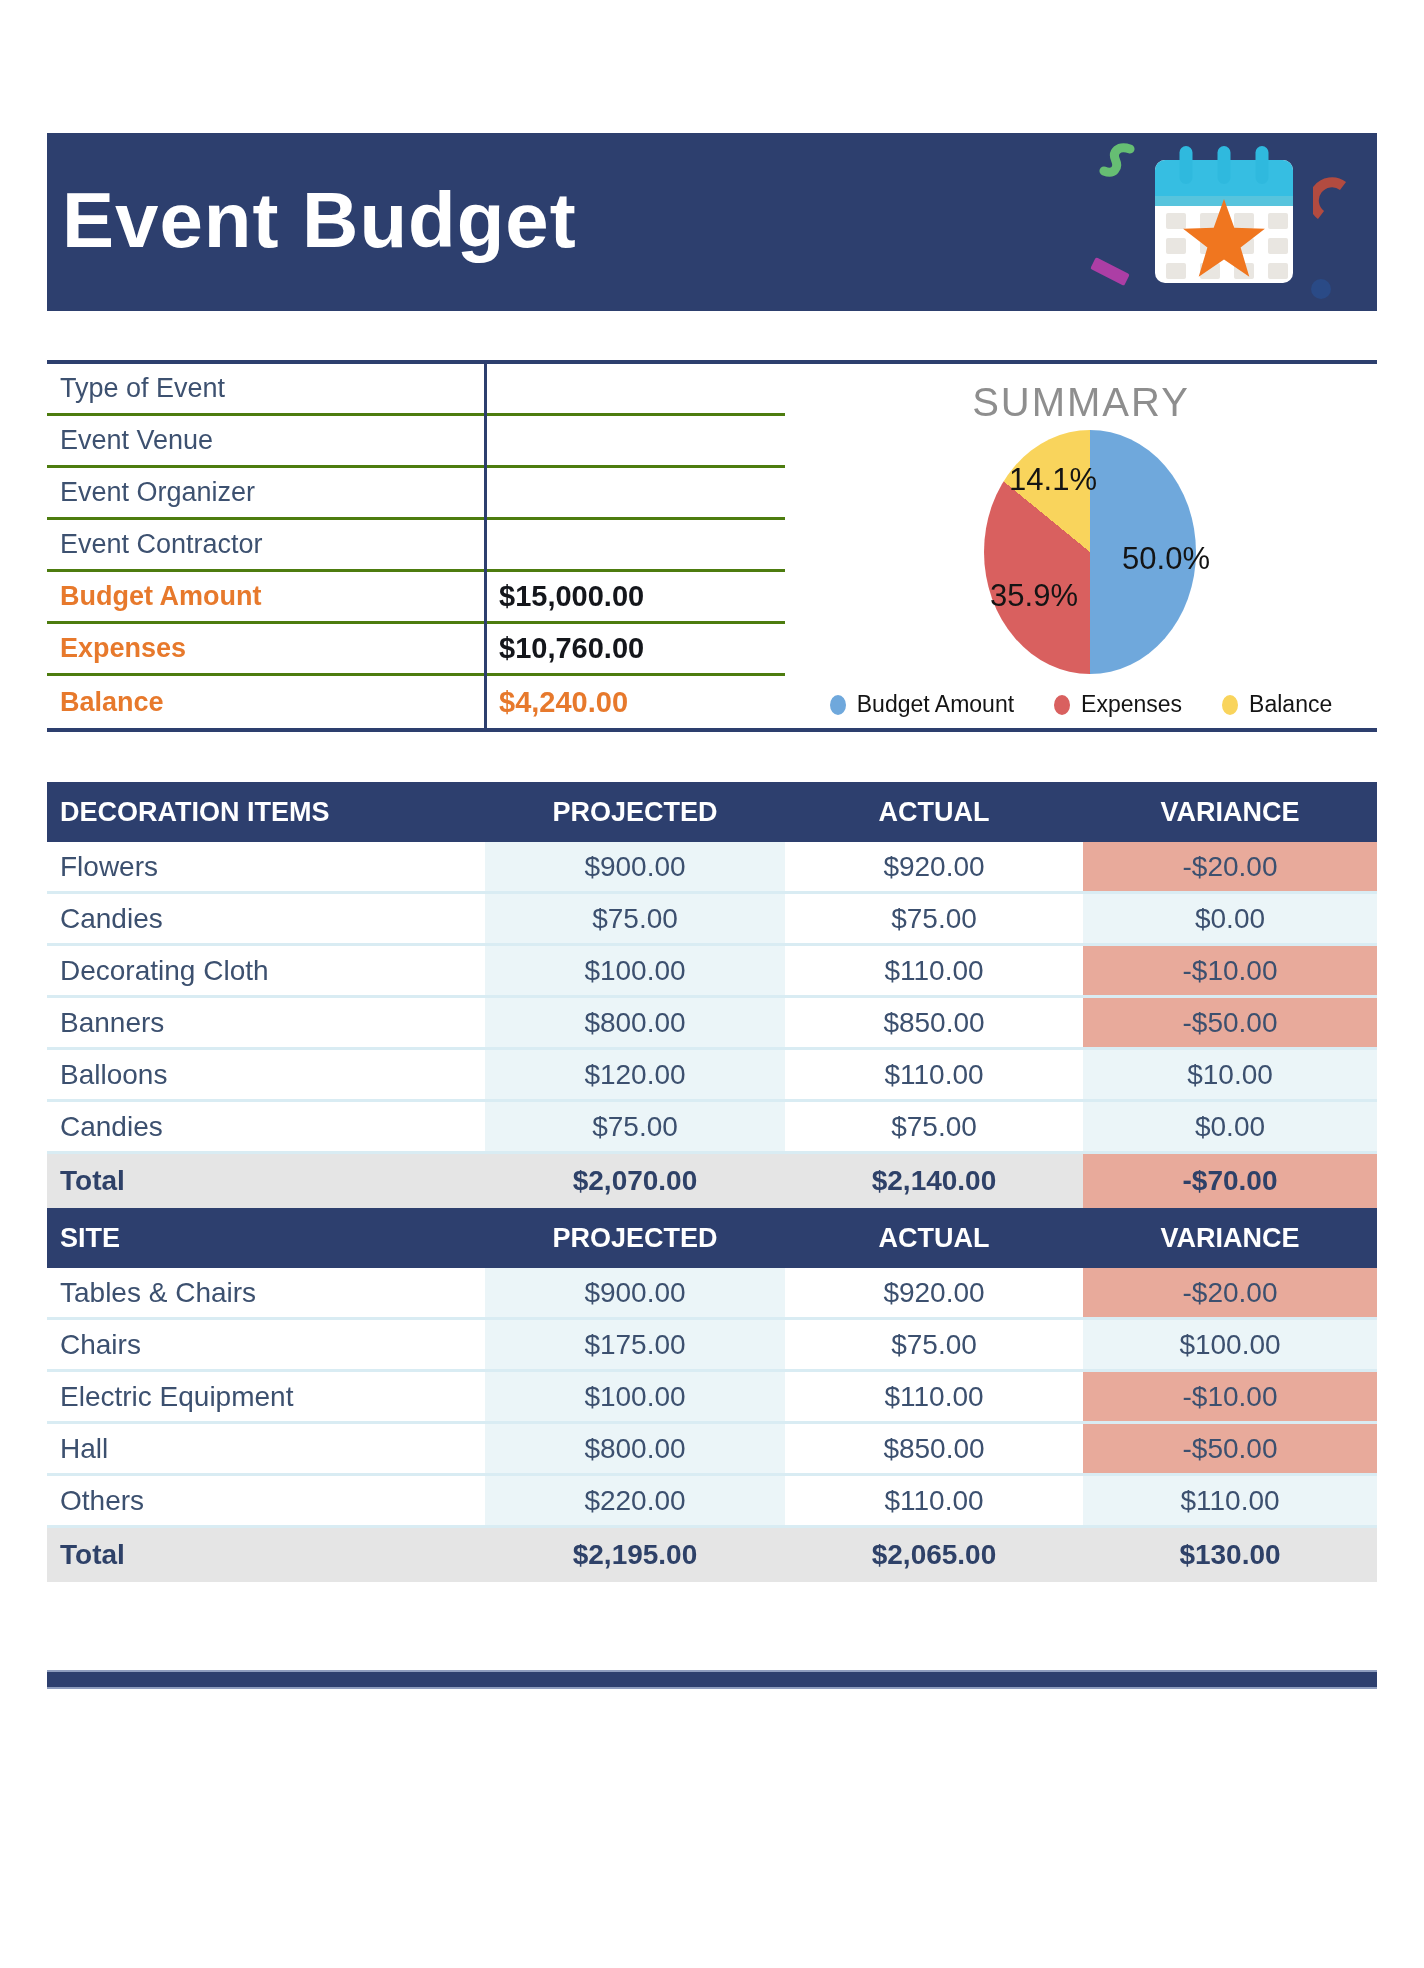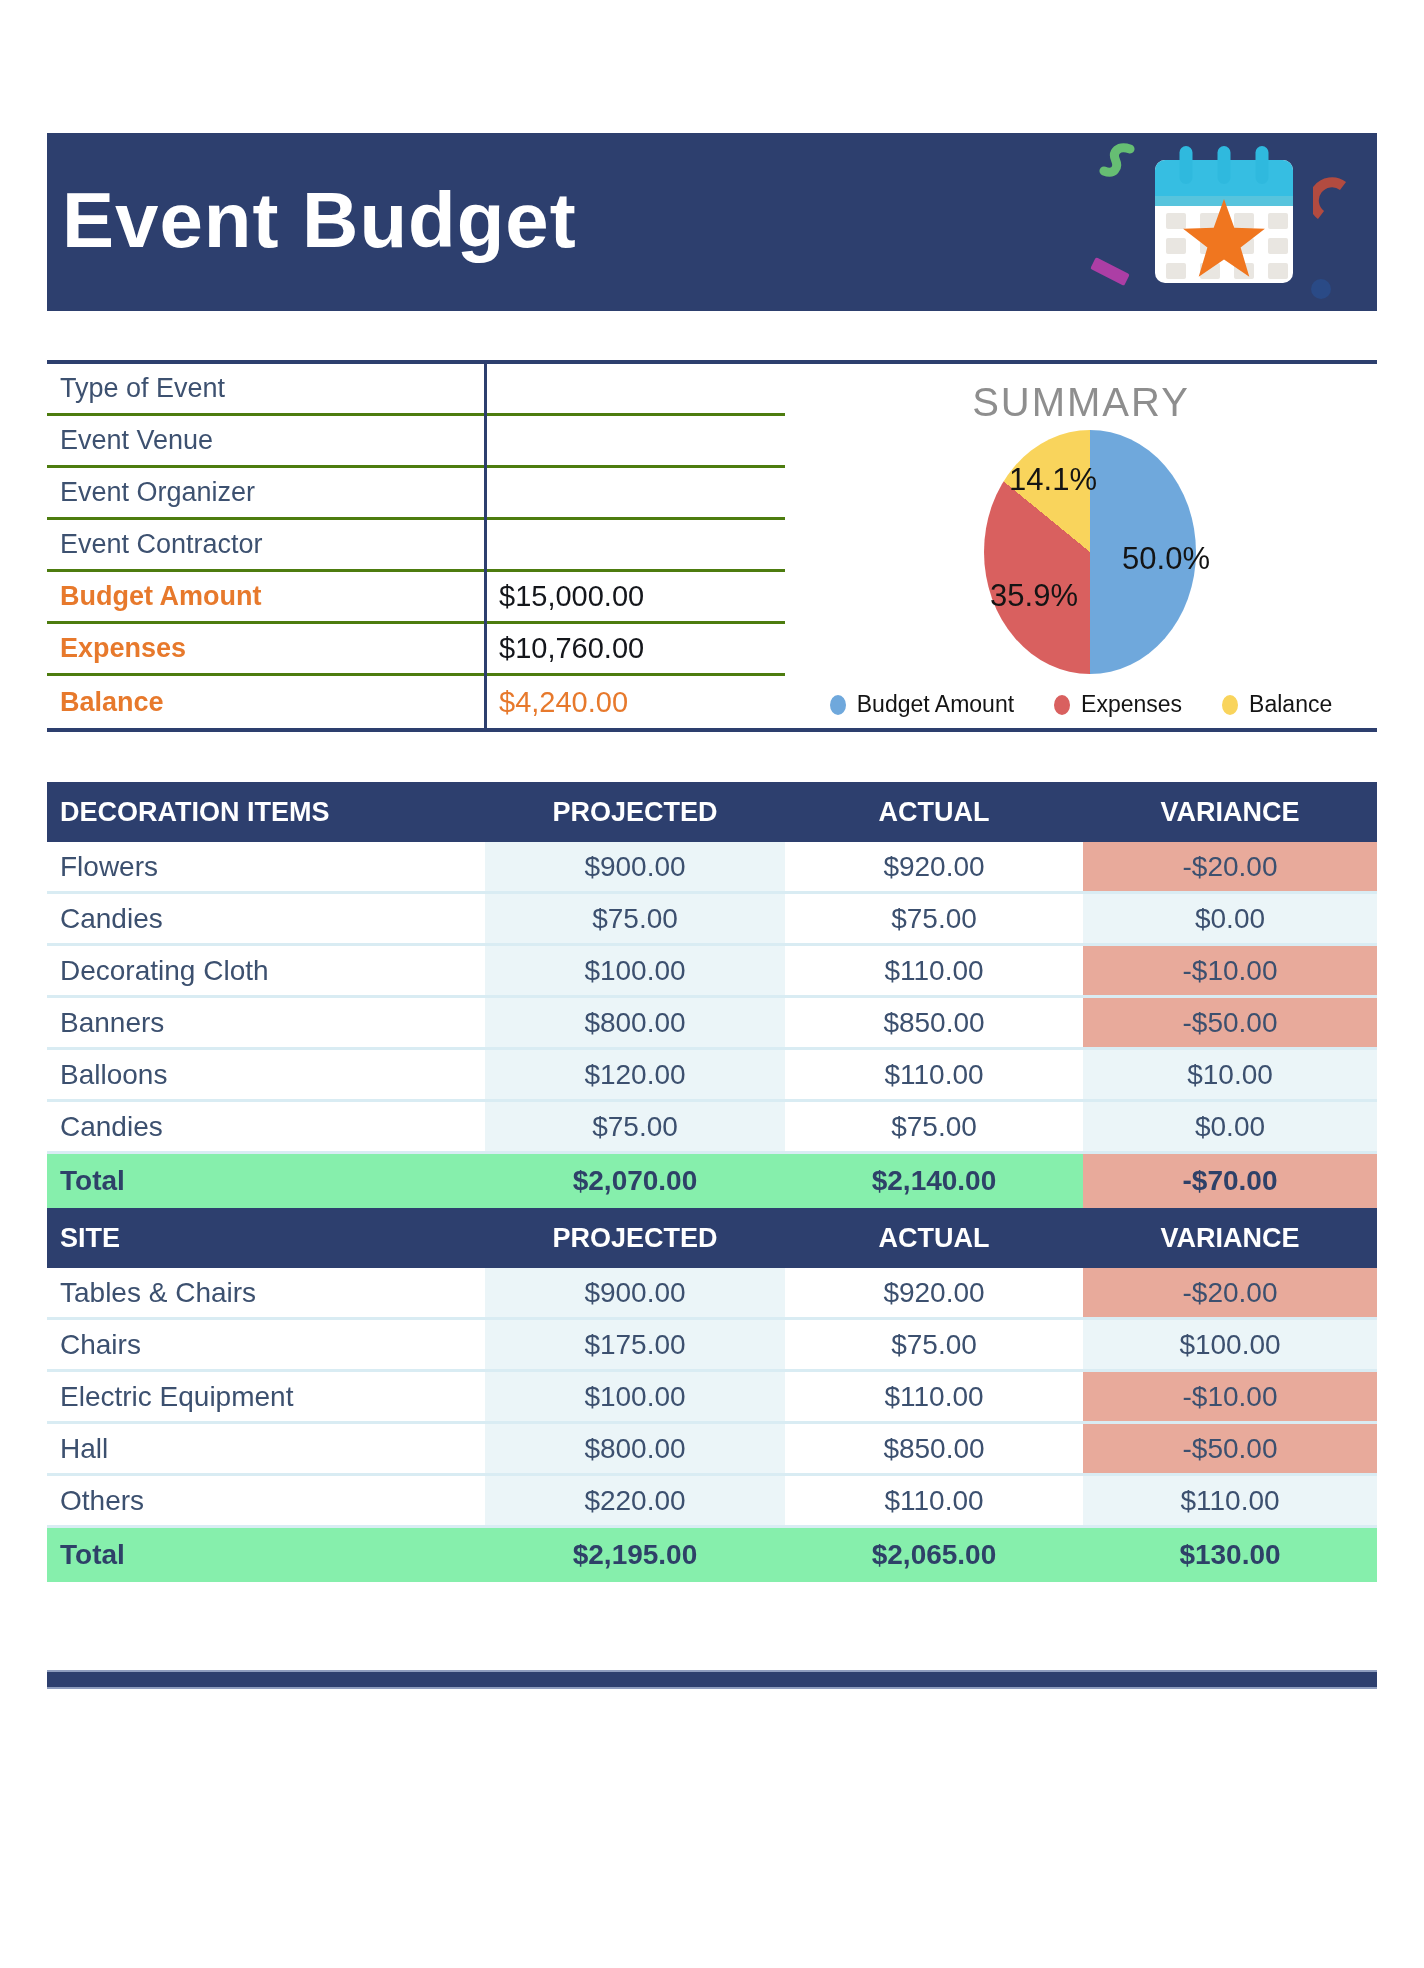--- a/index.html
+++ b/index.html
@@ -22,21 +22,21 @@
 
   
   .info { position:absolute; left:47px; top:360px; width:1330px; height:372px;
           border-top:4px solid #2D3F6E; border-bottom:4px solid #2D3F6E; display:flex; }
   .info-table { width:738px; position:relative; }
   .info-table::after { content:""; position:absolute; left:437px; top:0; bottom:0; width:3px; background:#2D3F6E; }
   .irow { display:flex; height:52px; align-items:center; border-bottom:3px solid #4d7c0f; }
   .irow:last-child { border-bottom:none; }
   .ilabel { width:438px; padding-left:13px; font-size:27px; color:#3D5170; }
   .ilabel.accent { color:#E7792C; font-weight:bold; }
-  .ivalue { width:300px; padding-left:14px; font-size:29px; font-weight:normal; color:#14161B; }
+  .ivalue { width:300px; padding-left:14px; font-size:29px; font-weight:bold; color:#14161B; }
   .ivalue.orange { color:#E7792C; }
 
   
   .summary { flex:1; position:relative; }
   .summary-title { position:absolute; top:16px; left:0; right:0; text-align:center;
                    font-size:40px; color:#8E8E8E; letter-spacing:2px; }
   .pie { position:absolute; left:199px; top:66px; width:212px; height:244px; border-radius:50%; }
   .pct { position:absolute; transform:translate(-50%,-50%); font-size:31px; color:#141414; white-space:nowrap; }
   .pct0 { left:381px; top:195px; }
   .pct1 { left:249px; top:232px; }
@@ -53,21 +53,21 @@
   .trow { display:flex; height:52px; font-size:28px; color:#3C506F; background:#ffffff;
           border-bottom:3px solid #D9ECF3; }
   .trow:last-of-type { border-bottom:3px solid #D9ECF3; }
   .cell { display:flex; align-items:center; height:100%; }
   .c0 { width:438px; padding-left:13px; }
   .c1 { width:300px; justify-content:center; }
   .c2 { width:298px; justify-content:center; }
   .c3 { width:294px; justify-content:center; }
   .trow .c1, .trow .c3 { background:#EBF5F8; }
   .trow .c3.neg { background:#E8AA9B; }
-  .total { display:flex; height:54px; background:#86efac; font-size:28px; font-weight:bold; color:#2E4168; }
+  .total { display:flex; height:54px; background:#e5e5e5; font-size:28px; font-weight:bold; color:#2E4168; }
   .total .c3.neg { background:#E8AA9B; }
 
   
   .bottom-bar { position:absolute; left:47px; top:1670px; width:1330px; height:19px;
                 background:#2D3F6E; border-top:2px solid #8E9DBE; border-bottom:2px solid #8E9DBE; }
 </style>
 </head>
 <body>
 
 <div class="page">

